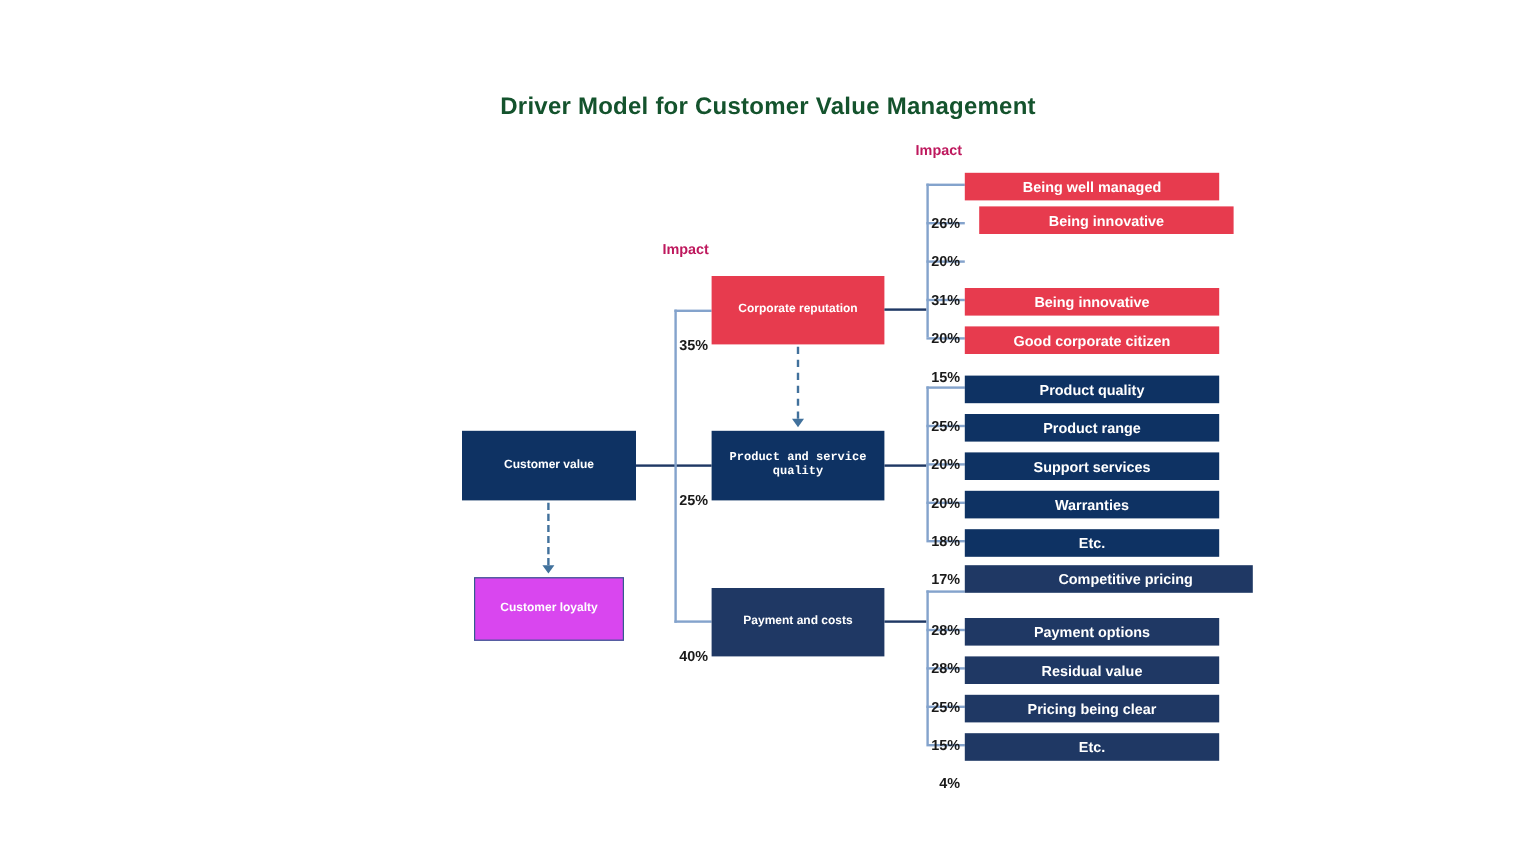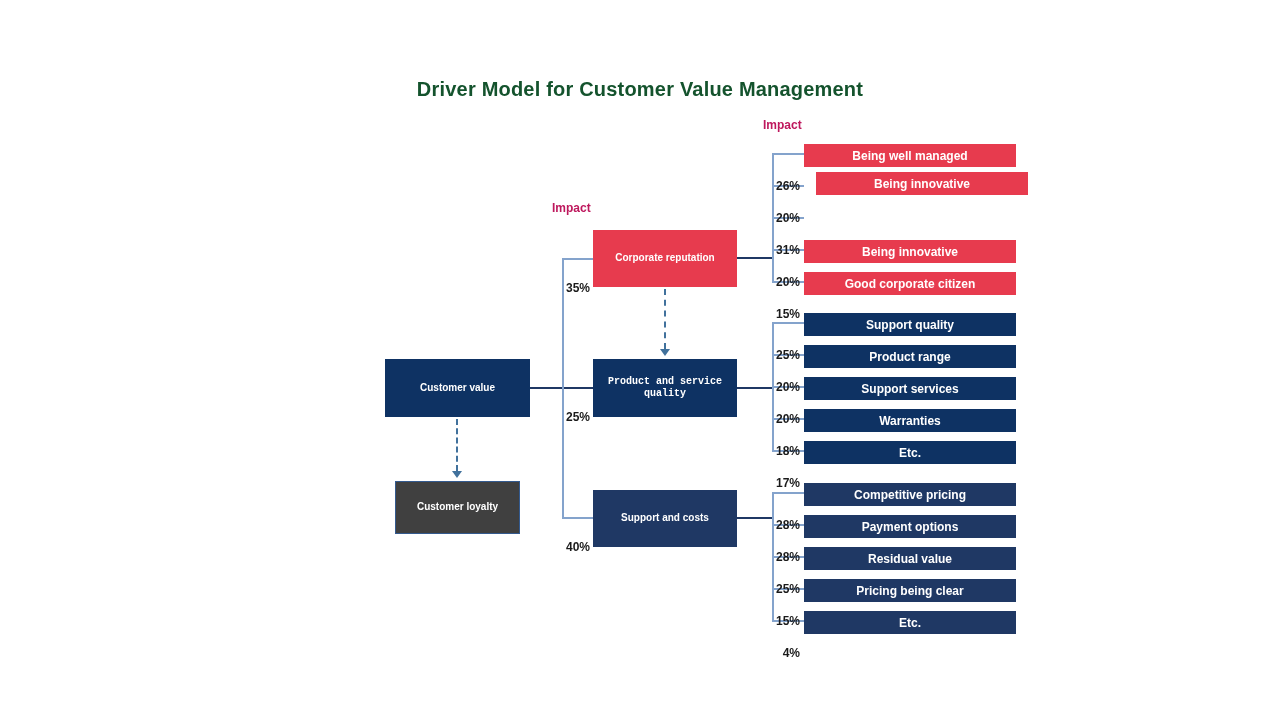--- a/index.html
+++ b/index.html
@@ -9,21 +9,21 @@
   #title{left:0;top:78px;width:1280px;text-align:center;font-size:20px;color:#14532d;letter-spacing:.2px;font-weight:bold;}
   .impact{font-size:12px;font-weight:bold;color:#be185d;}
   .box{color:#fff;font-weight:bold;font-size:10px;display:flex;align-items:center;justify-content:center;
        text-align:center;line-height:1.25;padding:2px 6px;box-sizing:border-box;}
   .bar{left:804px;width:212px;height:23px;color:#fff;font-weight:bold;font-size:12px;
        display:flex;align-items:center;justify-content:center;}
   .pct{width:44px;text-align:right;font-size:12px;font-weight:bold;color:#1a1a1a;line-height:14px;margin-top:40px;}
   .c-red{background:#E73B4E;}
   .c-navy{background:#0E3263;}
   .c-slate{background:#1F3864;}
-  .c-loyal{background:#404040;border:1px solid #345a8e;}
+  .c-loyal{background:#d946ef;border:1px solid #345a8e;}
   .lineH{height:1.5px;background:#84A3CC;}
   .lineV{width:1.5px;background:#84A3CC;}
   .darkH{height:2px;background:#1F3864;}
   .dash{width:0;border-left:2px dashed #41719C;}
   .head{width:0;height:0;border-left:5px solid transparent;border-right:5px solid transparent;
         border-top:7px solid #41719C;}
 </style>
 </head>
 <body>
 
@@ -44,21 +44,21 @@
   <div class="abs lineV" style="left:562px;top:258px;height:261px;"></div>
   <div class="abs lineH" style="left:562px;top:258px;width:31px;"></div>
   <div class="abs lineH" style="left:562px;top:517px;width:31px;"></div>
 
   <div class="abs pct" style="left:546px;top:241px;">35%</div>
   <div class="abs pct" style="left:546px;top:370px;">25%</div>
   <div class="abs pct" style="left:546px;top:500px;">40%</div>
 
   <div class="abs box c-red" style="left:593px;top:230px;width:144px;height:57px;">Corporate reputation</div>
   <div class="abs box c-navy" style="left:593px;top:359px;width:144px;height:58px;font-family:Liberation Mono, monospace;">Product and service quality</div>
-  <div class="abs box c-slate" style="left:593px;top:490px;width:144px;height:57px;">Support and costs</div>
+  <div class="abs box c-slate" style="left:593px;top:490px;width:144px;height:57px;">Payment and costs</div>
 
   <div class="abs dash" style="left:664px;top:289px;height:60px;"></div>
   <div class="abs head" style="left:660px;top:349px;"></div>
 
   <div class="abs darkH" style="left:737px;top:257px;width:35px;"></div>
   <div class="abs lineV" style="left:772px;top:153px;height:128px;"></div>
   <div class="abs lineH" style="left:772px;top:153px;width:32px;"></div>
   <div class="abs lineH" style="left:772px;top:185px;width:32px;"></div>
   <div class="abs lineH" style="left:772px;top:217px;width:32px;"></div>
   <div class="abs lineH" style="left:772px;top:249px;width:32px;"></div>
@@ -78,37 +78,37 @@
   <div class="abs lineH" style="left:772px;top:322px;width:32px;"></div>
   <div class="abs lineH" style="left:772px;top:354px;width:32px;"></div>
   <div class="abs lineH" style="left:772px;top:386px;width:32px;"></div>
   <div class="abs lineH" style="left:772px;top:418px;width:32px;"></div>
   <div class="abs lineH" style="left:772px;top:450px;width:32px;"></div>
   <div class="abs pct" style="left:756px;top:308px;">25%</div>
   <div class="abs pct" style="left:756px;top:340px;">20%</div>
   <div class="abs pct" style="left:756px;top:372px;">20%</div>
   <div class="abs pct" style="left:756px;top:404px;">18%</div>
   <div class="abs pct" style="left:756px;top:436px;">17%</div>
-  <div class="abs bar c-navy" style="top:313px;">Support quality</div>
+  <div class="abs bar c-navy" style="top:313px;">Product quality</div>
   <div class="abs bar c-navy" style="top:345px;">Product range</div>
   <div class="abs bar c-navy" style="top:377px;">Support services</div>
   <div class="abs bar c-navy" style="top:409px;">Warranties</div>
   <div class="abs bar c-navy" style="top:441px;">Etc.</div>
 
   <div class="abs darkH" style="left:737px;top:517px;width:35px;"></div>
   <div class="abs lineV" style="left:772px;top:492px;height:128px;"></div>
   <div class="abs lineH" style="left:772px;top:492px;width:32px;"></div>
   <div class="abs lineH" style="left:772px;top:524px;width:32px;"></div>
   <div class="abs lineH" style="left:772px;top:556px;width:32px;"></div>
   <div class="abs lineH" style="left:772px;top:588px;width:32px;"></div>
   <div class="abs lineH" style="left:772px;top:620px;width:32px;"></div>
   <div class="abs pct" style="left:756px;top:478px;">28%</div>
   <div class="abs pct" style="left:756px;top:510px;">28%</div>
   <div class="abs pct" style="left:756px;top:542px;">25%</div>
   <div class="abs pct" style="left:756px;top:574px;">15%</div>
   <div class="abs pct" style="left:756px;top:606px;">4%</div>
-  <div class="abs bar c-slate" style="top:483px;">Competitive pricing</div>
+  <div class="abs bar c-slate" style="top:471px;padding-left:28px;">Competitive pricing</div>
   <div class="abs bar c-slate" style="top:515px;">Payment options</div>
   <div class="abs bar c-slate" style="top:547px;">Residual value</div>
   <div class="abs bar c-slate" style="top:579px;">Pricing being clear</div>
   <div class="abs bar c-slate" style="top:611px;">Etc.</div>
 
 </div>
 
 </body></html>

